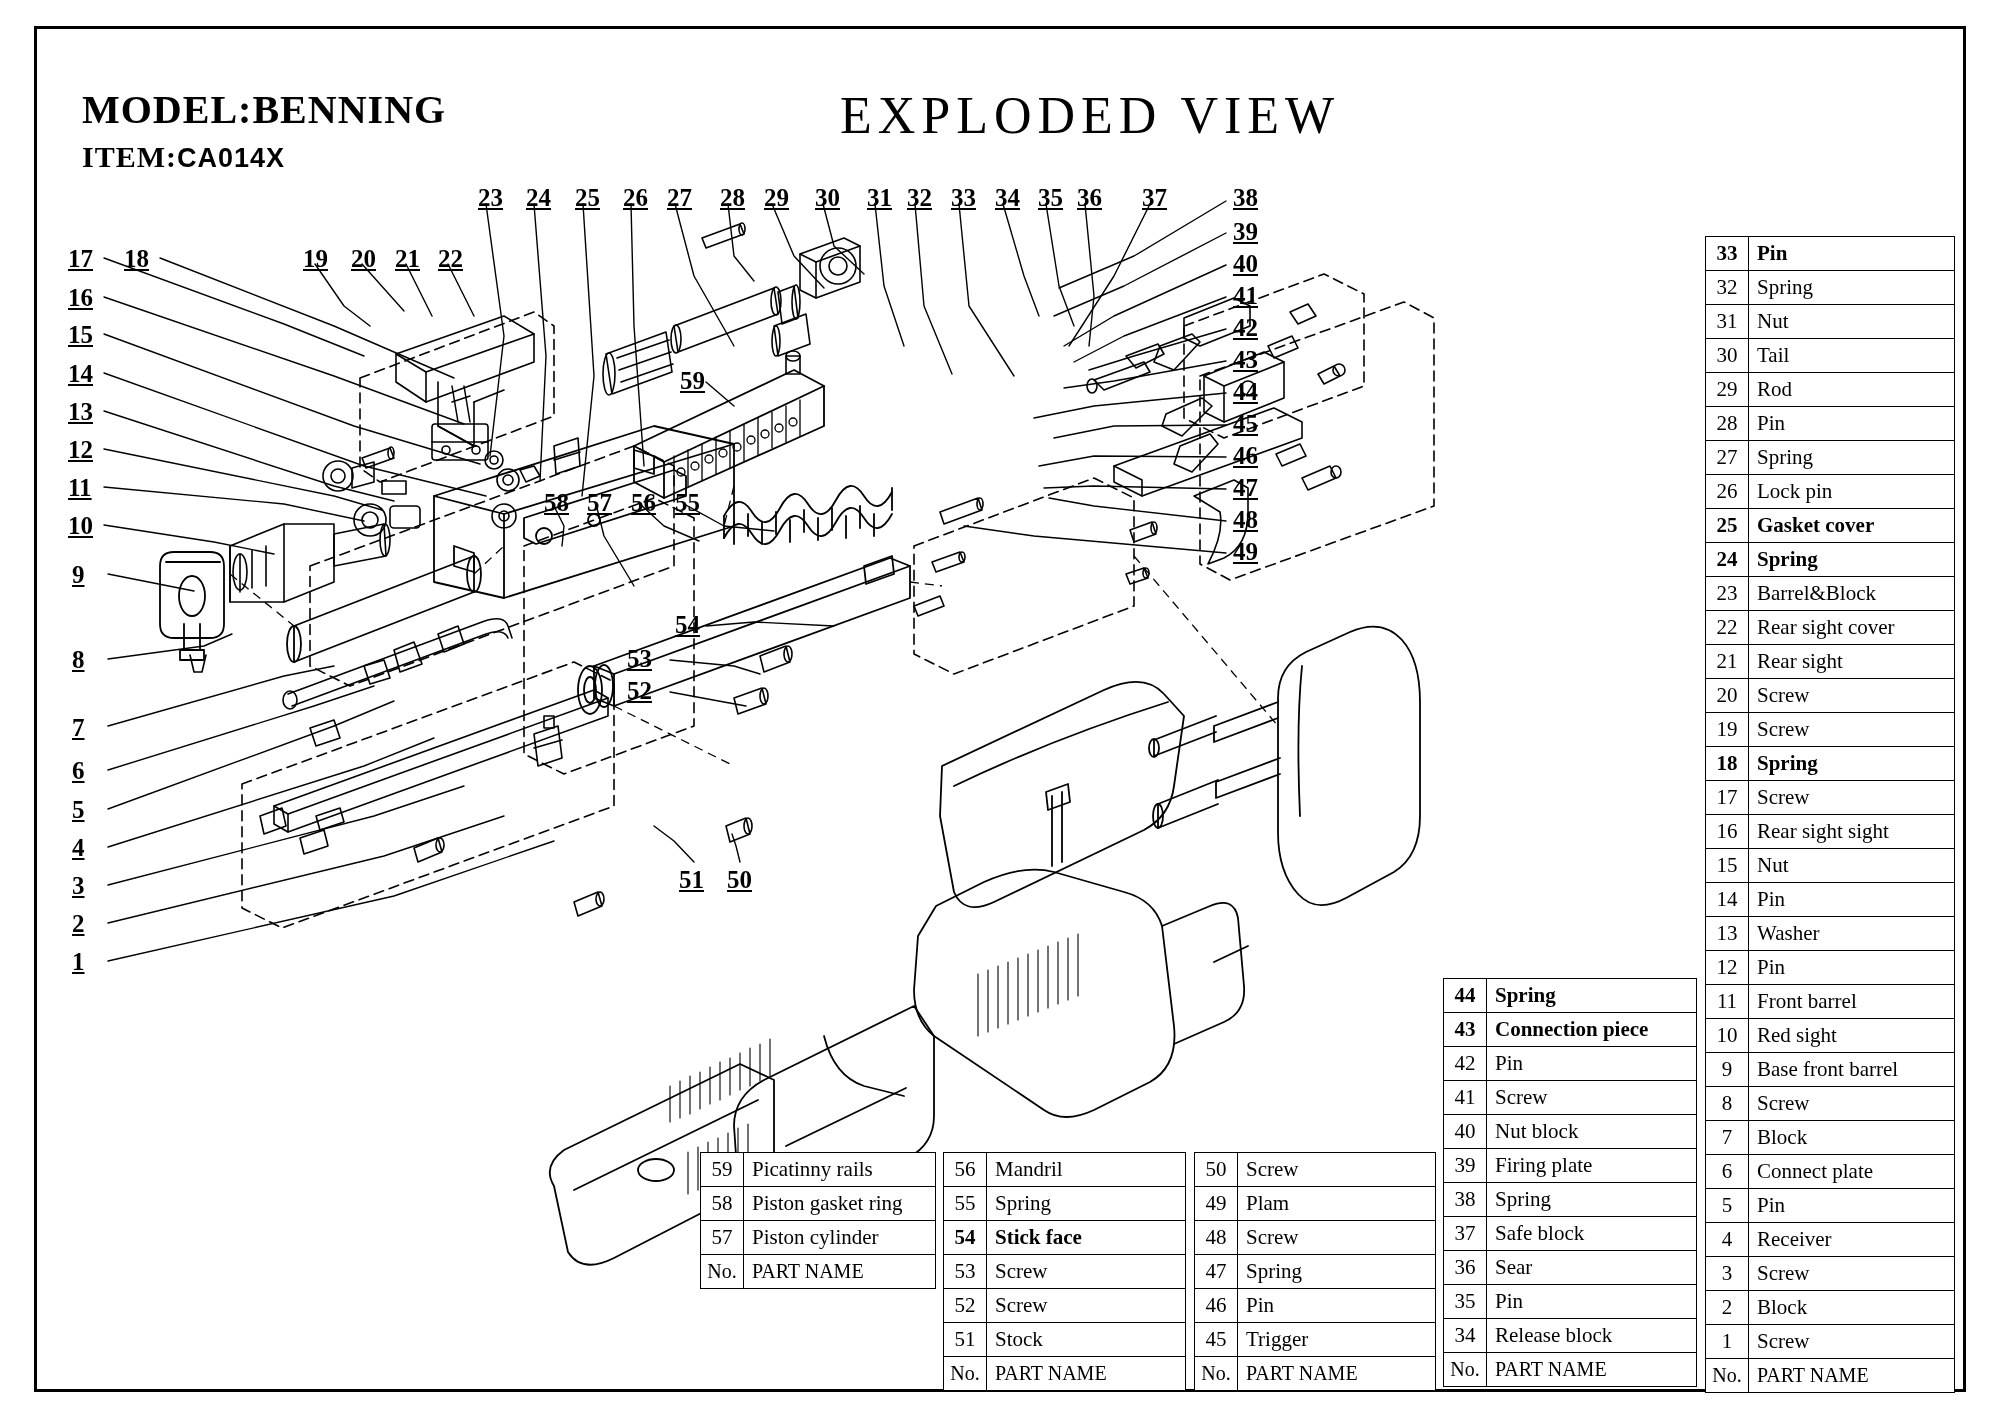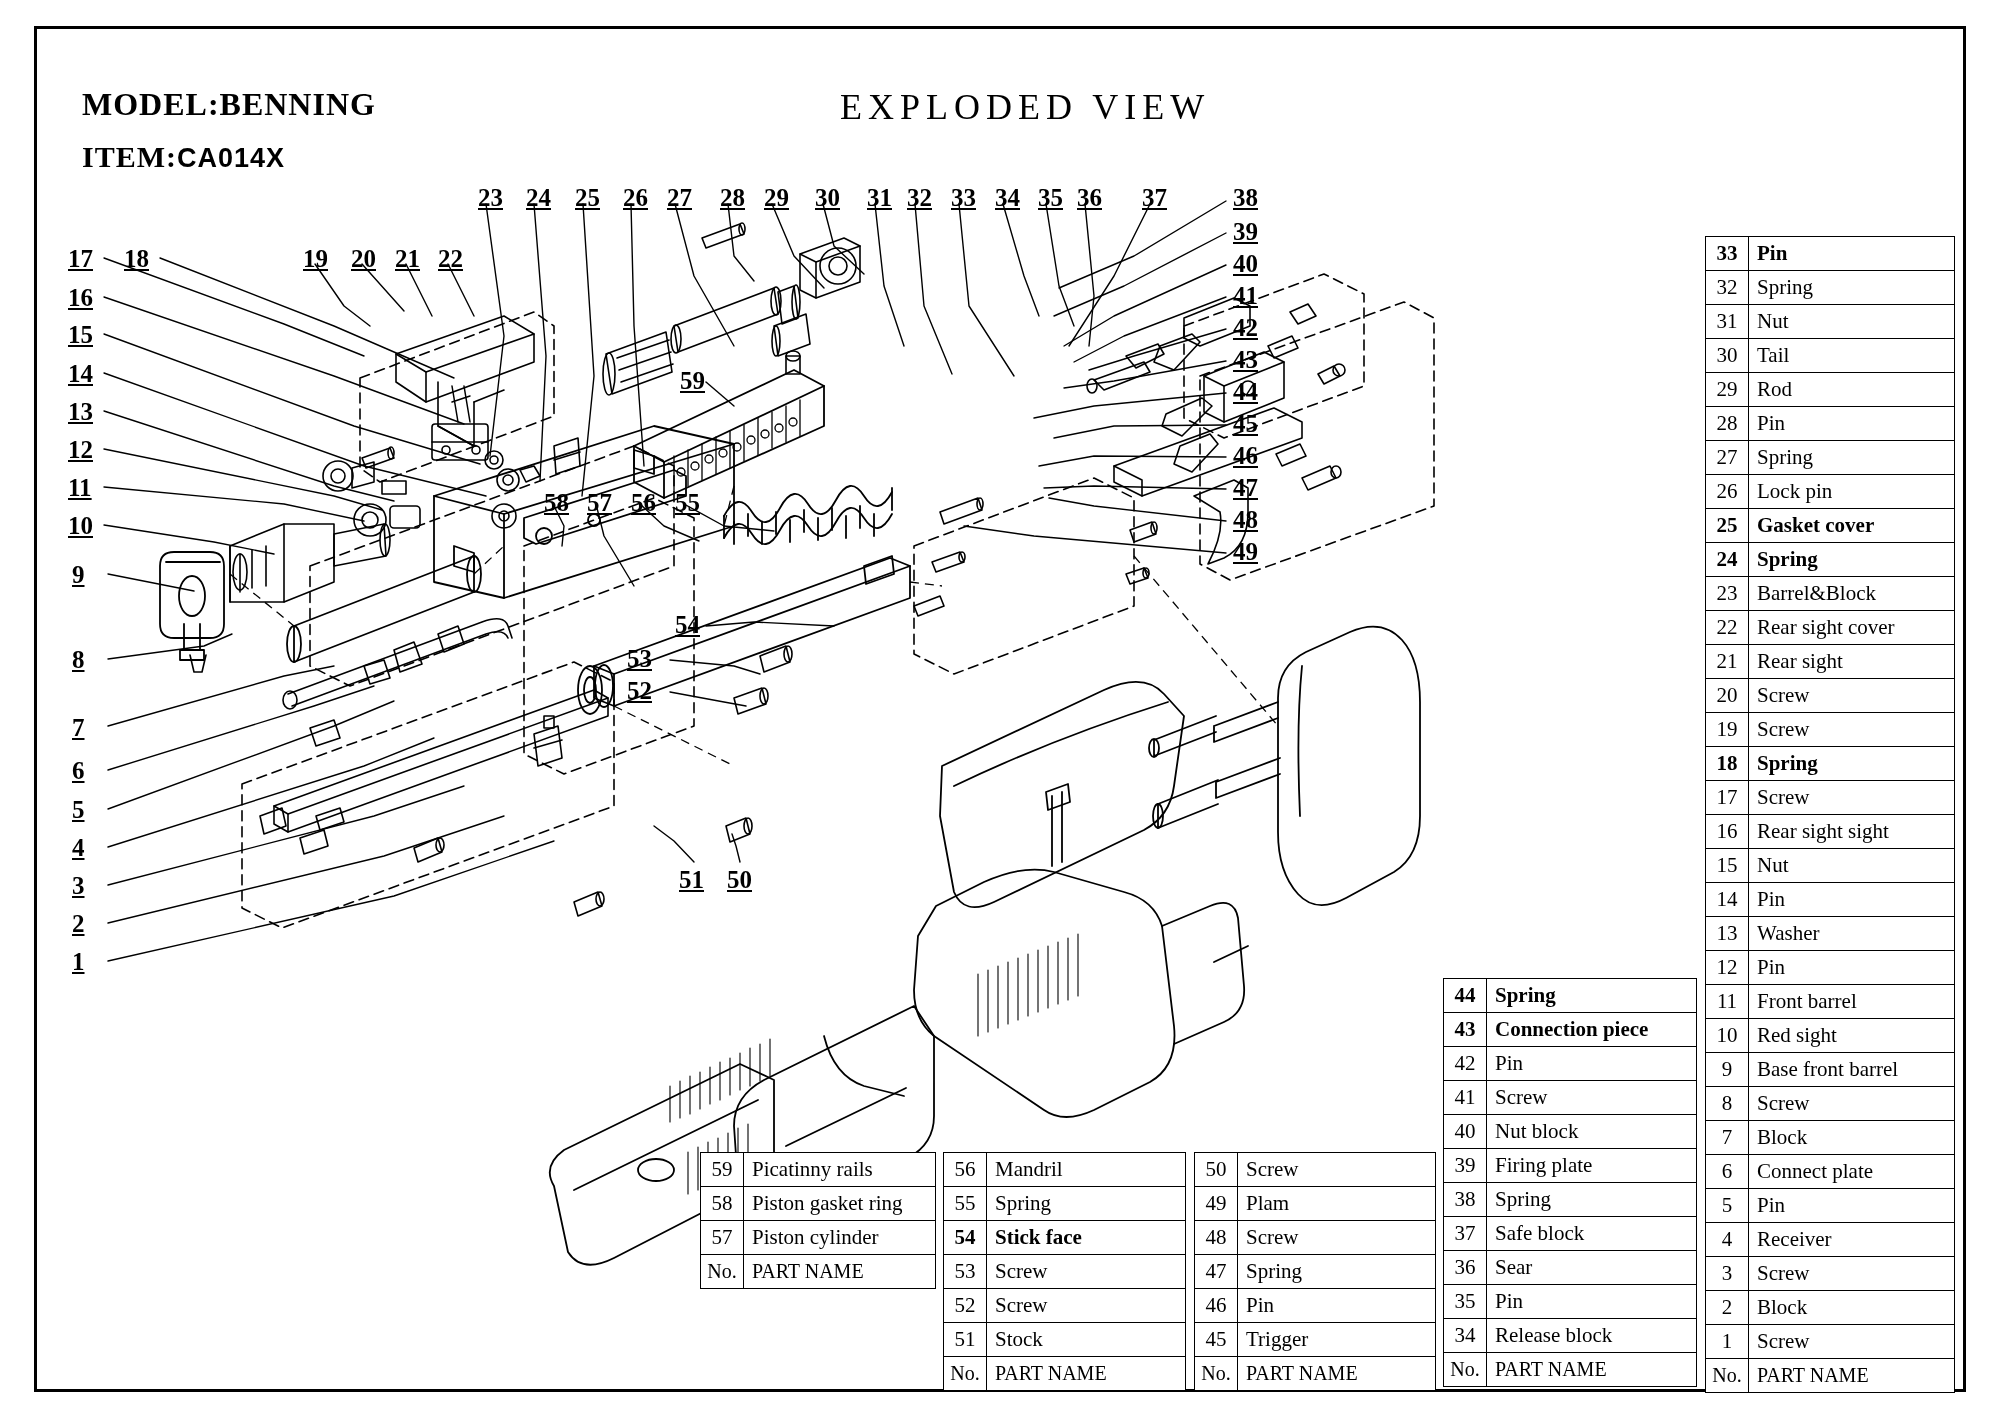--- a/index.html
+++ b/index.html
@@ -27,21 +27,21 @@
     width: 1932px;
     height: 1366px;
     border: 3px solid #000;
     box-sizing: border-box;
   }
   
   .hdr-model {
     position: absolute;
     left: 82px;
     top: 86px;
-    font-size: 32px;
+    font-size: 40px;
     font-weight: bold;
     letter-spacing: 1px;
     white-space: nowrap;
   }
   .hdr-item {
     position: absolute;
     left: 82px;
     top: 140px;
     font-size: 30px;
     font-weight: bold;
@@ -49,21 +49,21 @@
     white-space: nowrap;
   }
   .hdr-item .val {
     font-family: "Liberation Sans", sans-serif;
     font-size: 27px;
   }
   .hdr-title {
     position: absolute;
     left: 840px;
     top: 86px;
-    font-size: 36px;
+    font-size: 52px;
     letter-spacing: 6px;
     white-space: nowrap;
   }
   
   .ptable {
     position: absolute;
     border-collapse: collapse;
     font-size: 21px;
     background: #fff;
   }

